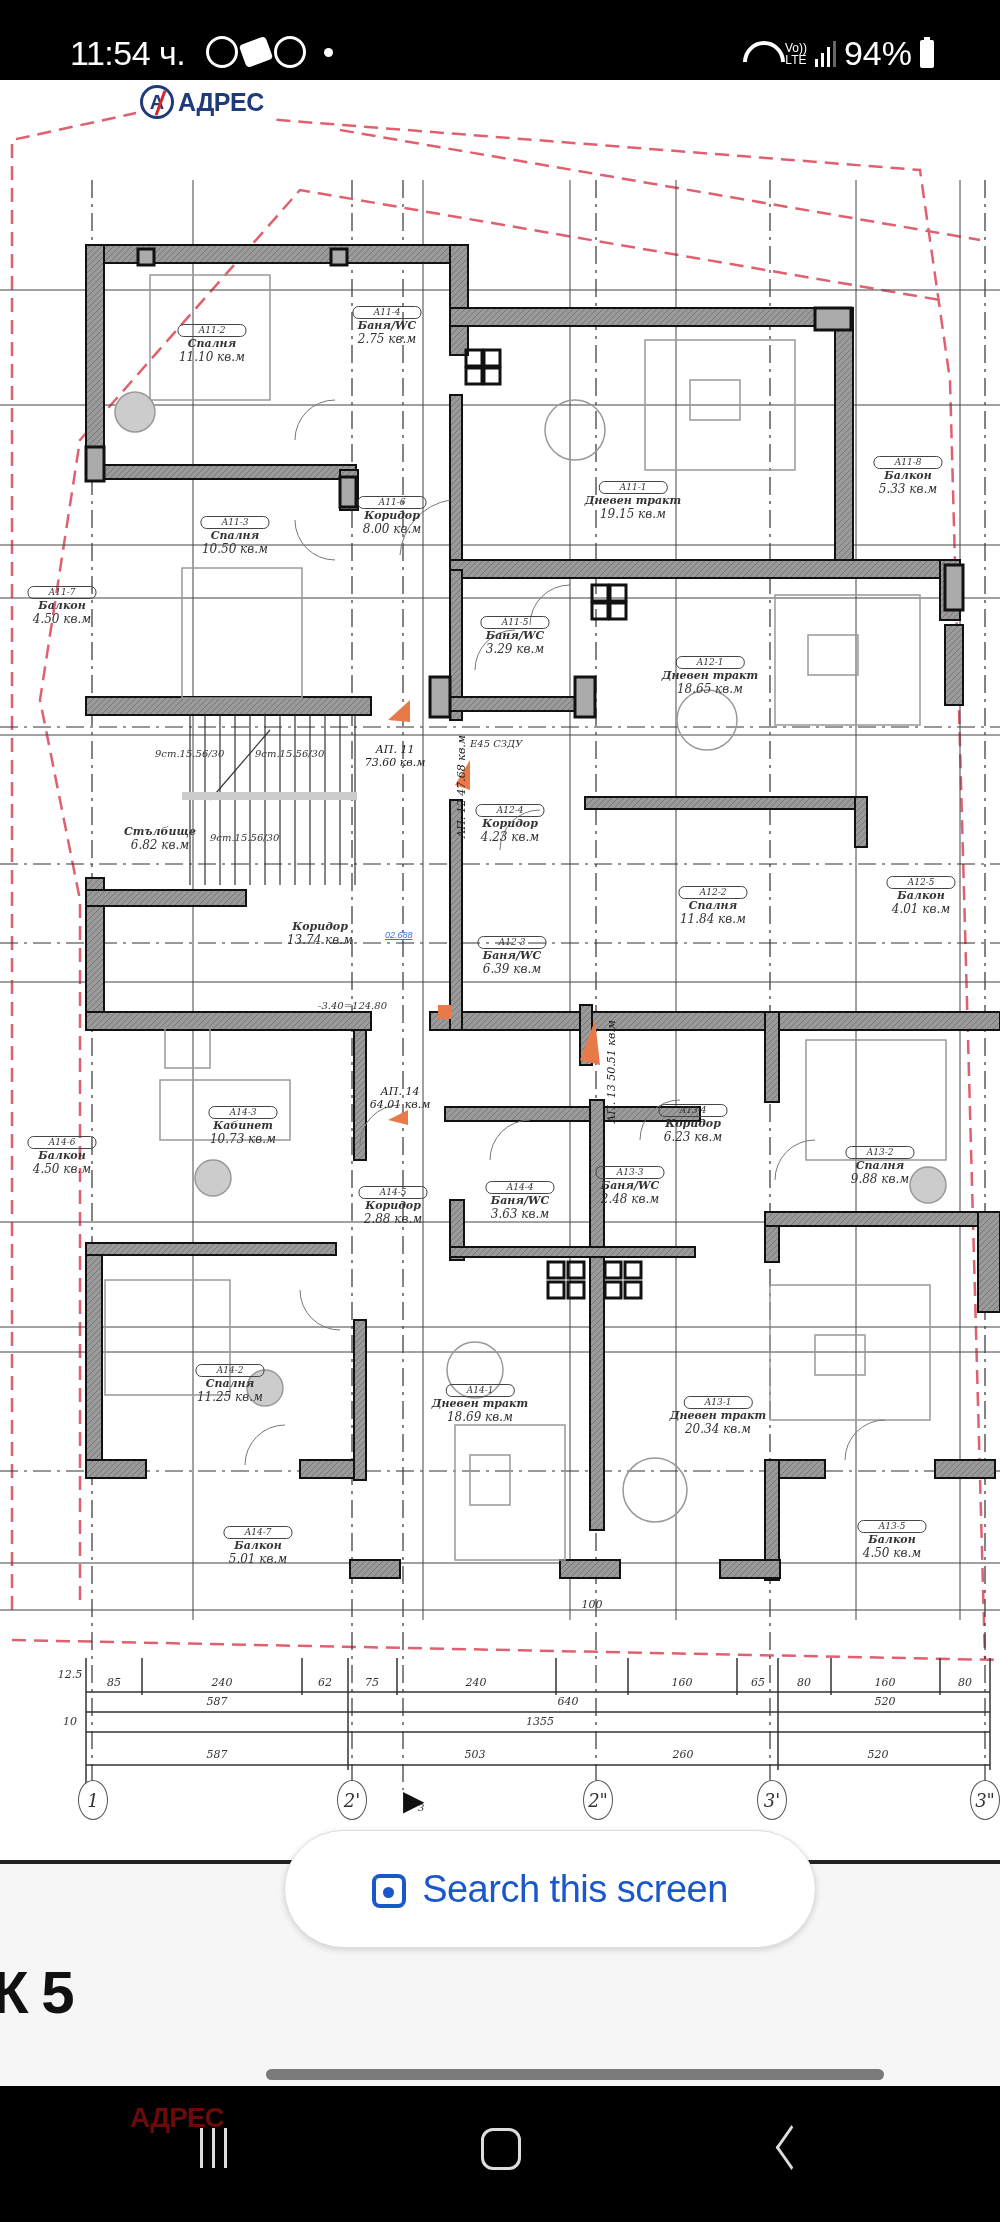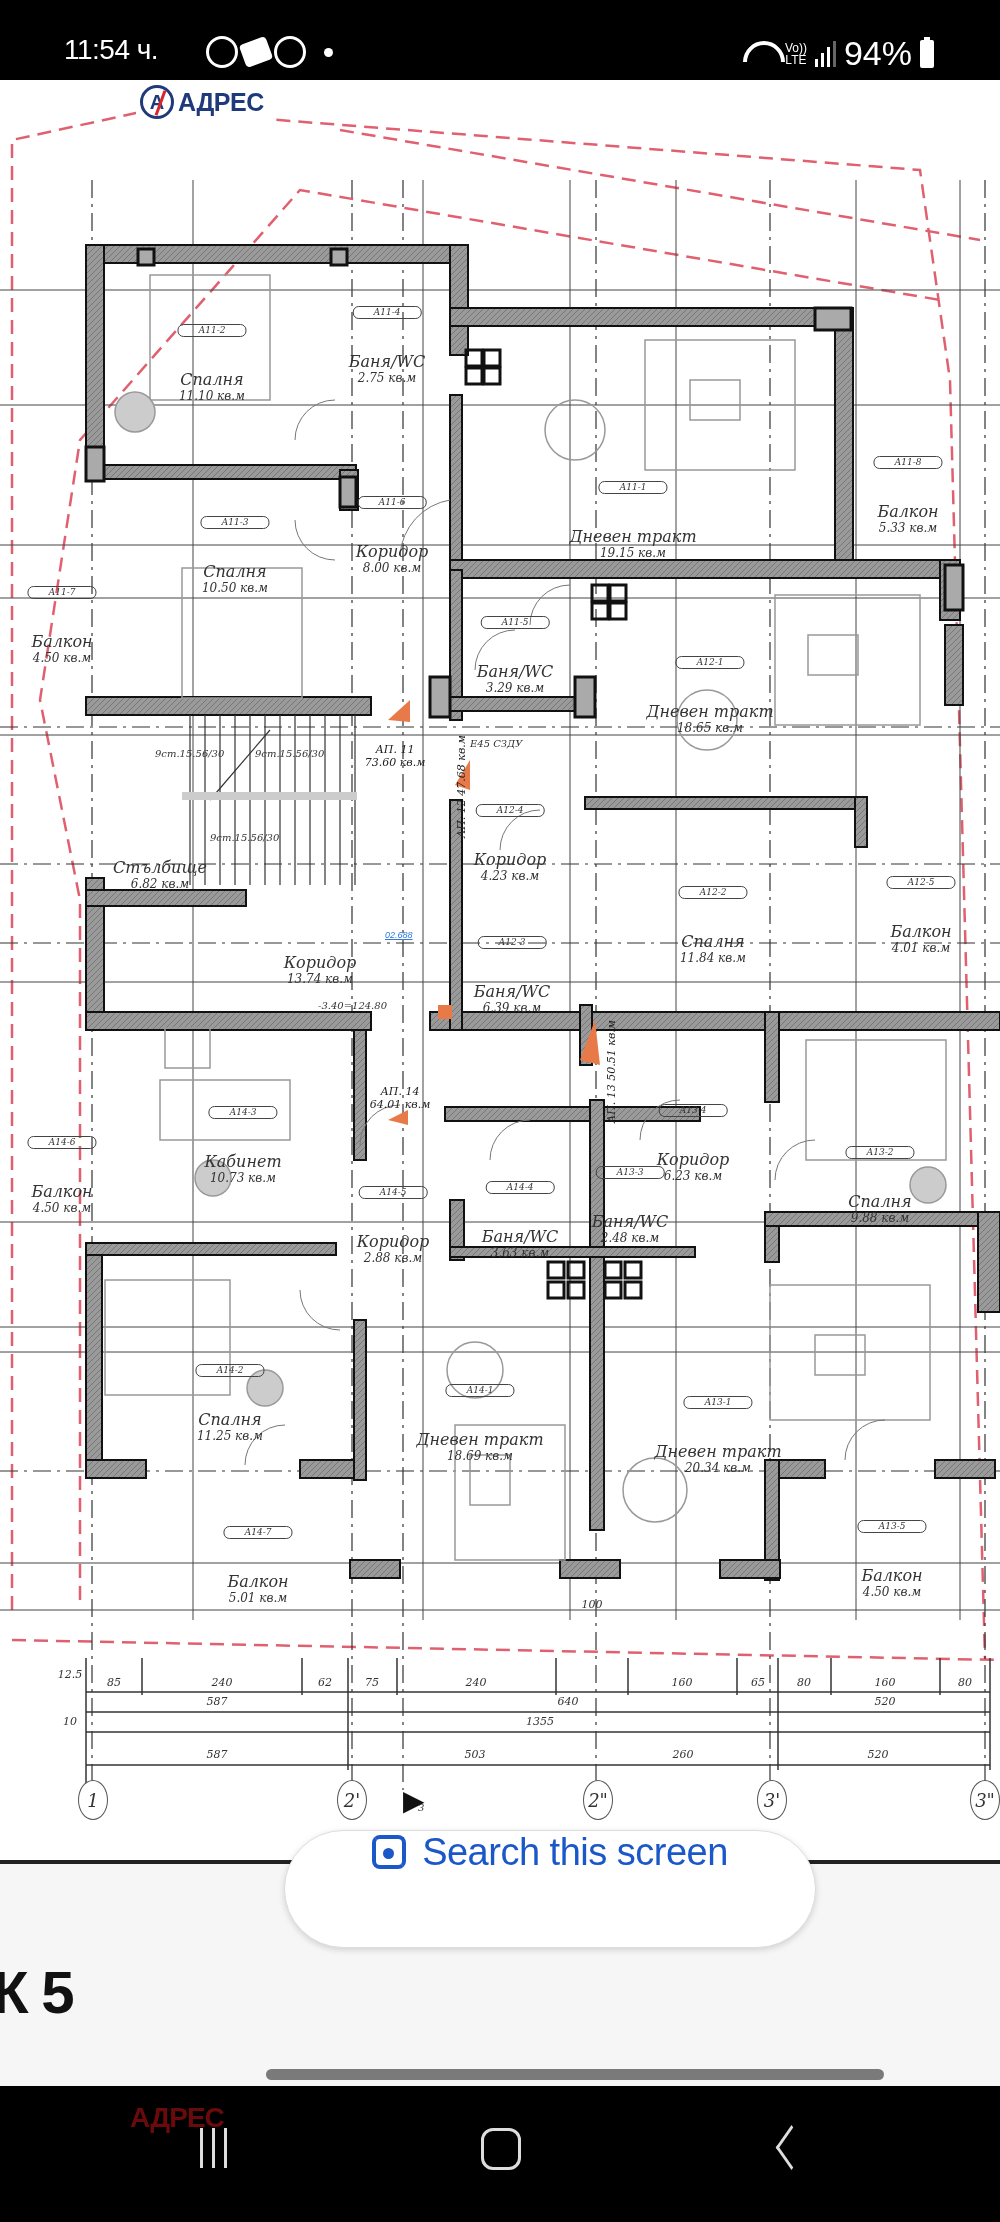--- a/index.html
+++ b/index.html
@@ -1,21 +1,21 @@
 <!DOCTYPE html>
 <html><head>
 <meta charset="utf-8">
 <style>
   * { box-sizing: border-box; margin: 0; padding: 0; }
   html, body { width: 1000px; height: 2222px; background: #000; overflow: hidden; }
   body { font-family: "Liberation Sans", sans-serif; position: relative; }
 
   
   .status-bar { position: absolute; left: 0; top: 0; width: 1000px; height: 80px; background: #000; color: #fff; }
-  .status-time { position: absolute; left: 64px; top: 34px; font-size: 28px; letter-spacing: -0.5px; }
+  .status-time { position: absolute; left: 70px; top: 34px; font-size: 34px; letter-spacing: -0.5px; }
   .status-icons-left { position: absolute; left: 206px; top: 36px; display: flex; gap: 4px; align-items: center; }
   .status-icons-left .ic { width: 32px; height: 32px; border: 3px solid #fff; border-radius: 50%; position: relative; }
   .status-icons-left .ic.mail { border-radius: 4px; background: #fff; transform: rotate(-20deg); width: 28px; height: 24px; }
   .status-dot { width: 9px; height: 9px; border-radius: 50%; background: #fff; margin-left: 14px; }
   .status-right { position: absolute; right: 66px; top: 34px; display: flex; align-items: center; gap: 8px; font-size: 34px; }
   .wifi { width: 34px; height: 26px; position: relative; }
   .wifi::before { content: ""; position: absolute; left: 0; top: 0; width: 34px; height: 34px; border: 4px solid #fff; border-radius: 50%; border-bottom-color: transparent; border-left-color: transparent; transform: rotate(-45deg); }
   .volte { font-size: 12px; line-height: 12px; text-align: center; font-weight: normal; }
   .signal { display: flex; align-items: flex-end; gap: 3px; height: 26px; }
   .signal span { width: 3px; background: #fff; }
@@ -25,34 +25,34 @@
   
   .plan { position: absolute; left: 0; top: 80px; width: 1000px; height: 1780px; background: #fff; overflow: hidden; }
   .plan svg { position: absolute; left: 0; top: 0; }
   .logo { position: absolute; left: 136px; top: 78px; width: 140px; height: 48px; background: #fff; display: flex; align-items: center; gap: 4px; padding-left: 4px; z-index: 5; }
   .logo-mark { width: 34px; height: 34px; border-radius: 50%; border: 3px solid #1f3a7a; position: relative; display: flex; align-items: center; justify-content: center; font-weight: bold; color: #1f3a7a; font-size: 20px; }
   .logo-mark::after { content: ""; position: absolute; width: 3px; height: 26px; background: #d7262e; transform: rotate(20deg); left: 16px; top: 2px; }
   .logo-text { font-weight: bold; color: #1f3a7a; font-size: 25px; letter-spacing: -0.5px; }
 
   .room-label { position: absolute; font-family: "DejaVu Serif", serif; font-style: italic; color: #333; text-align: center; transform: translateX(-50%); line-height: 1.2; }
   .room-label .tag { display: inline-block; border: 1px solid #444; border-radius: 6px; font-size: 9px; padding: 0 20px; font-style: italic; }
-  .room-label .name { font-size: 16px; font-weight: normal; display: block; margin-top: 33px; }
+  .room-label .name { font-size: 11px; font-weight: bold; display: block; }
   .room-label .area { font-size: 12px; display: block; }
   .apt-label { position: absolute; font-family: "DejaVu Serif", serif; font-style: italic; color: #222; font-size: 11px; text-align: center; line-height: 1.2; transform: translateX(-50%); }
   .apt-label.vert { transform: rotate(-90deg); transform-origin: center; }
   .dim { position: absolute; font-family: "DejaVu Serif", serif; font-style: italic; font-size: 11px; color: #333; transform: translateX(-50%); }
   .axis-bubble { position: absolute; width: 30px; height: 40px; border: 1.5px solid #555; border-radius: 50%; font-family: "DejaVu Serif", serif; font-style: italic; font-size: 18px; color: #333; display: flex; align-items: center; justify-content: center; background: #fff; }
   .stair-text { position: absolute; font-family: "DejaVu Serif", serif; font-style: italic; font-size: 10px; color: #333; }
   .blue-note { position: absolute; font-size: 9px; color: #2e7ae0; font-style: italic; text-decoration: underline; }
 
   
   .lower-panel { position: absolute; left: 0; top: 1860px; width: 1000px; height: 226px; background: #f6f6f6; }
   .divider-line { position: absolute; left: 0; top: 1860px; width: 1000px; height: 4px; background: #222; }
   .partial-title { position: absolute; left: -8px; top: 1958px; font-size: 60px; font-weight: bold; color: #111; letter-spacing: -2px; }
-  .search-pill { position: absolute; left: 284px; top: 1830px; width: 532px; height: 118px; background: #fff; border-radius: 60px; box-shadow: 0 2px 6px rgba(0,0,0,0.15); border: 1px solid #ddd; display: flex; justify-content: center; gap: 16px; z-index: 10; }
+  .search-pill { position: absolute; left: 284px; top: 1830px; width: 532px; height: 118px; background: #fff; border-radius: 60px; box-shadow: 0 2px 6px rgba(0,0,0,0.15); border: 1px solid #ddd; display: flex; align-items: center; justify-content: center; gap: 16px; z-index: 10; }
   .lens-icon { width: 34px; height: 38px; position: relative; }
   .lens-icon .frame { position: absolute; inset: 4px 0 0 0; border: 4px solid #1a57c9; border-radius: 8px; border-top-color: transparent; border-right-color: transparent; }
   .lens-icon .frame2 { position: absolute; inset: 4px 0 0 0; border: 4px solid #1a57c9; border-radius: 8px; border-bottom-color: transparent; border-left-color: transparent; }
   .lens-icon .dot { position: absolute; left: 11px; top: 17px; width: 11px; height: 11px; background: #1a57c9; border-radius: 50%; }
   .search-label { font-size: 38px; color: #1a57c9; letter-spacing: -0.5px; }
   .scroll-indicator { position: absolute; left: 266px; top: 2069px; width: 618px; height: 11px; background: #7a7a7a; border-radius: 6px; }
 
   
   .nav-bar { position: absolute; left: 0; top: 2088px; width: 1000px; height: 134px; background: #000; }
   .nav-recents { position: absolute; left: 200px; top: 2128px; display: flex; gap: 9px; }

